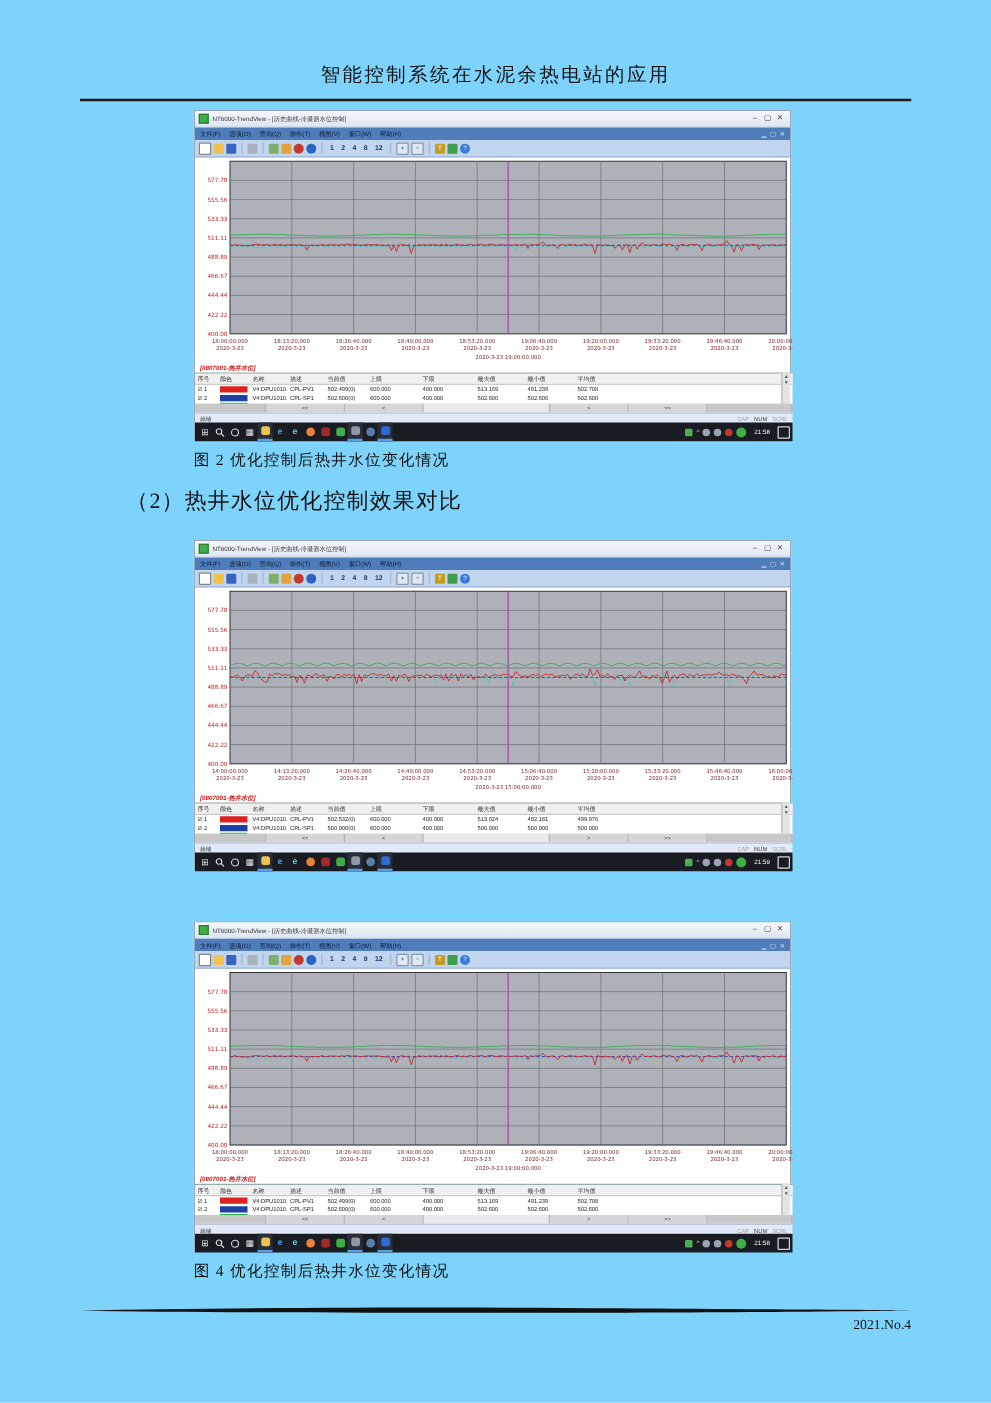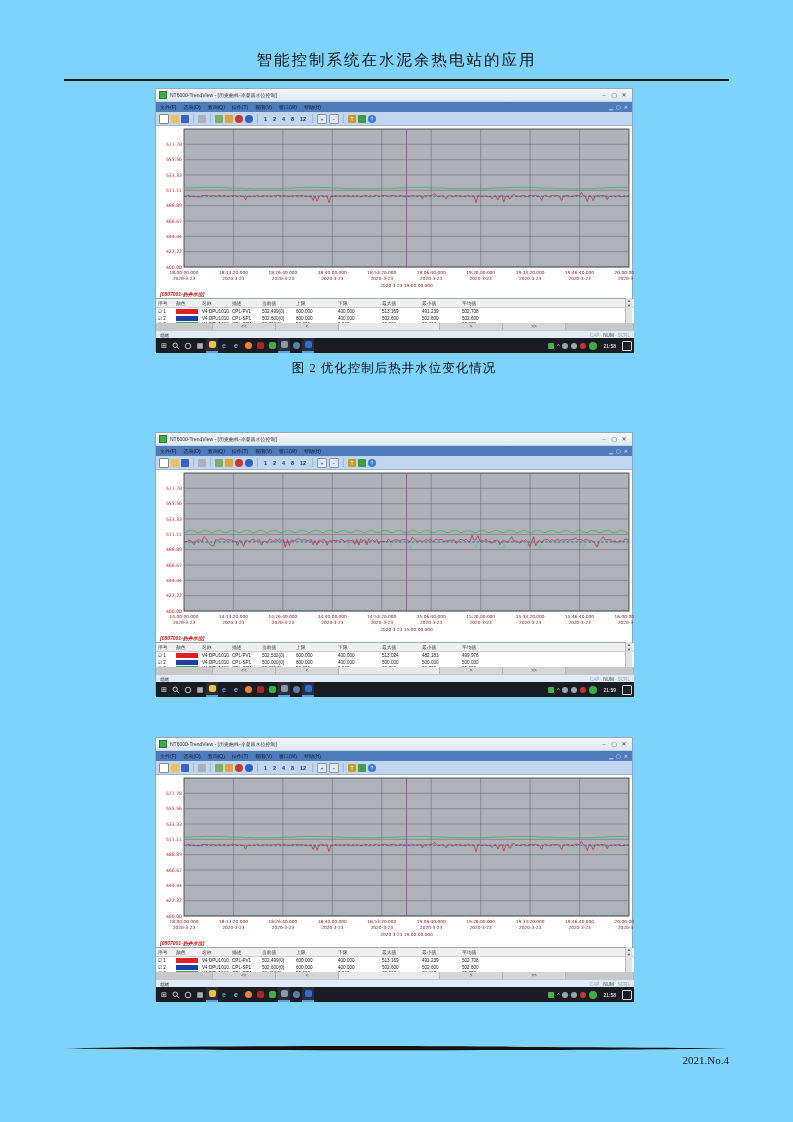--- a/index.html
+++ b/index.html
@@ -4,21 +4,21 @@
 <style>
   html,body{margin:0;padding:0;}
   #page{position:relative;width:793px;height:1122px;background:#7dd3fc;overflow:hidden;
         font-family:"Liberation Sans",sans-serif;}
   
   .doc-title{position:absolute;top:50px;left:0;width:100%;text-align:center;
              font-family:"Liberation Serif",serif;font-size:15.5px;letter-spacing:2px;color:#111;}
   .head-rule{position:absolute;top:79px;left:64px;width:665px;height:2px;background:#1a1a1a;}
   .body-text{position:absolute;top:388px;left:101px;font-family:"Liberation Serif",serif;
              font-size:17.5px;color:#111;letter-spacing:1px;}
-  .caption{position:absolute;top:272px;left:0;width:478px;text-align:center;
+  .caption{position:absolute;top:272px;left:0;width:478px;text-align:left;
            font-family:"Liberation Serif",serif;font-size:12.5px;color:#111;letter-spacing:1px;}
   .foot-rule{position:absolute;top:1045px;left:64px;width:665px;height:7px;}
   .page-num{position:absolute;top:1054px;left:0;width:100%;text-align:center;
             font-family:"Liberation Serif",serif;font-size:11px;color:#111;}
   .issue{position:absolute;top:1054px;right:64px;font-family:"Liberation Serif",serif;
          font-size:11px;color:#111;}
   
   .fig-slot{position:absolute;left:155px;width:478px;height:292px;}
   .fig-slot.s0{top:88px;} .fig-slot.s1{top:432px;} .fig-slot.s2{top:737px;}
   
@@ -312,20 +312,21 @@
         <span class="ti" style="background:#9aa4b2;"></span>
         <span class="ti" style="background:#c23a2e;"></span>
         <span class="ti" style="background:#3fae49;width:8px;height:8px;"></span>
         <span class="tb-time">21:58</span>
         <span class="tb-note"></span>
       </span>
     </div>
   </div>
   <div class="caption">图 2  优化控制后热井水位变化情况</div>
 </div>
+  <div class="body-text">（2）热井水位优化控制效果对比</div>
   <div class="fig-slot s1">
   <div class="win">
     <div class="titlebar">
       <span class="app-ico"></span>
       <span class="title-text">NT6000-TrendView - [历史曲线-冷凝器水位控制]</span>
       <span class="win-btn">–</span>
       <span class="win-btn">▢</span>
       <span class="win-btn">✕</span>
     </div>
     <div class="menubar">
@@ -781,19 +782,20 @@
         <span style="color:#cfd6e0;font-size:5px;">^</span>
         <span class="ti" style="background:#9aa4b2;"></span>
         <span class="ti" style="background:#9aa4b2;"></span>
         <span class="ti" style="background:#c23a2e;"></span>
         <span class="ti" style="background:#3fae49;width:8px;height:8px;"></span>
         <span class="tb-time">21:58</span>
         <span class="tb-note"></span>
       </span>
     </div>
   </div>
+  <div class="caption">图 4  优化控制后热井水位变化情况</div>
 </div>
 
   <svg class="foot-rule" viewBox="0 0 665 7" preserveAspectRatio="none">
     <path d="M0,3.5 C120,1.2 300,0.4 430,1.6 C540,2.4 620,2.8 665,3.2 C560,5.6 180,6.2 0,3.5 Z" fill="#111"></path>
   </svg>
   <div class="issue">2021.No.4</div>
 </div>
 
 </body></html>

